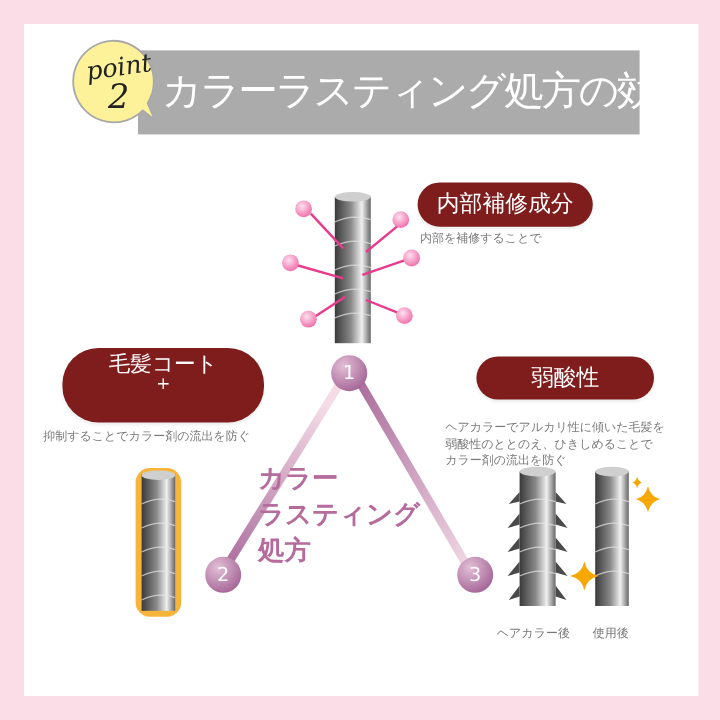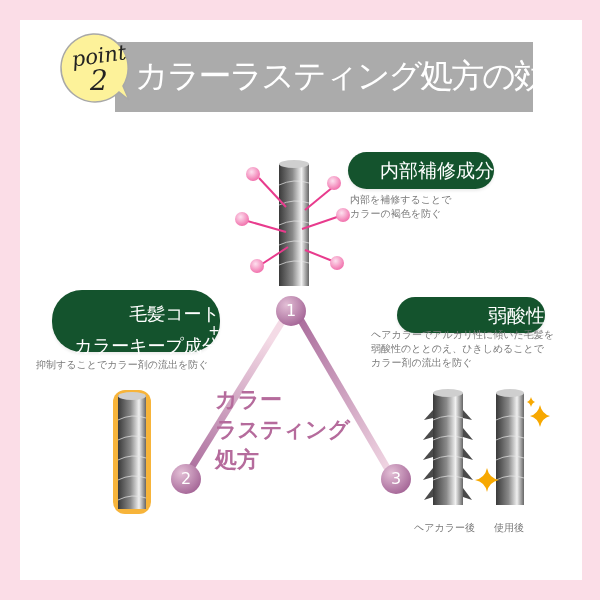--- a/index.html
+++ b/index.html
@@ -7,21 +7,21 @@
          font-family:"DejaVu Sans", sans-serif; }
   .panel { position:absolute; left:20px; top:20px; width:562px; height:560px; background:#ffffff; }
   .title-bar { position:absolute; left:115px; top:42px; width:418px; height:70px; background:#ababab; }
   .title-text { position:absolute; left:135px; top:54px; color:#fff; font-size:33px; letter-spacing:-2px;
                 font-family:Liberation Sans, sans-serif; white-space:nowrap; }
   .point-badge { position:absolute; left:63px; top:35px; }
   .point-word { position:absolute; left:68px; top:44px; width:62px; text-align:center;
                 font-family:"DejaVu Serif", serif; font-style:italic; font-size:21px; color:#222; transform:rotate(-8deg); }
   .point-num { position:absolute; left:87px; top:64px; width:24px; text-align:center;
                font-family:"DejaVu Serif", serif; font-style:italic; font-size:28px; color:#222; }
-  .pill { position:absolute; background:#14532d; color:#fff; border-radius:24px; text-align:right;
+  .pill { position:absolute; background:#7f1d1d; color:#fff; border-radius:24px; text-align:center;
           box-shadow:0 2px 3px rgba(0,0,0,0.08); }
   .desc { position:absolute; color:#7a7a7a; font-size:10px; line-height:14px; text-align:left; white-space:nowrap; }
   .caption { position:absolute; color:#777; font-size:10px; white-space:nowrap;margin-top:12px; }
   .center-text { position:absolute; color:#b56b9c; font-size:22px; text-align:left; line-height:30px; font-weight:bold; }
   .node-num { position:absolute; color:#fff; font-size:16px; text-align:center; width:40px; }
 </style>
 </head>
 <body>
 
 <div class="panel"></div>
@@ -155,33 +155,31 @@
 
 <div class="center-text" style="left:215px;top:385px;width:150px;">
   <div>カラー</div>
   <div>ラスティング</div>
   <div>処方</div>
 </div>
 
 <div class="pill" style="left:348px;top:152px;width:146px;height:37px;line-height:37px;font-size:19px;">内部補修成分</div>
 <div class="desc" style="left:350px;top:193px;width:146px;">
   <div>内部を補修することで</div>
-  <div>カラーの褐色を防ぐ</div>
 </div>
 
-<div class="pill" style="left:52px;top:290px;width:168px;height:62px;font-size:18px;line-height:20px;padding-top:14px;box-sizing:border-box;border-radius:30px;">
+<div class="pill" style="left:52px;top:290px;width:168px;height:62px;font-size:18px;line-height:20px;padding-top:4px;box-sizing:border-box;border-radius:30px;">
   <div>毛髪コート</div>
   <div style="font-size:14px;line-height:12px;">+</div>
-  <div>カラーキープ成分</div>
 </div>
 <div class="desc" style="left:36px;top:358px;width:200px;">
   <div>抑制することでカラー剤の流出を防ぐ</div>
 </div>
 
 <div class="pill" style="left:397px;top:297px;width:148px;height:36px;line-height:36px;font-size:19px;">弱酸性</div>
-<div class="desc" style="left:371px;top:328px;width:200px;">
+<div class="desc" style="left:371px;top:350px;width:200px;">
   <div>ヘアカラーでアルカリ性に傾いた毛髪を</div>
   <div>弱酸性のととのえ、ひきしめることで</div>
   <div>カラー剤の流出を防ぐ</div>
 </div>
 
 <div class="caption" style="left:414px;top:509px;">ヘアカラー後</div>
 <div class="caption" style="left:494px;top:509px;">使用後</div>
 
 </body></html>

